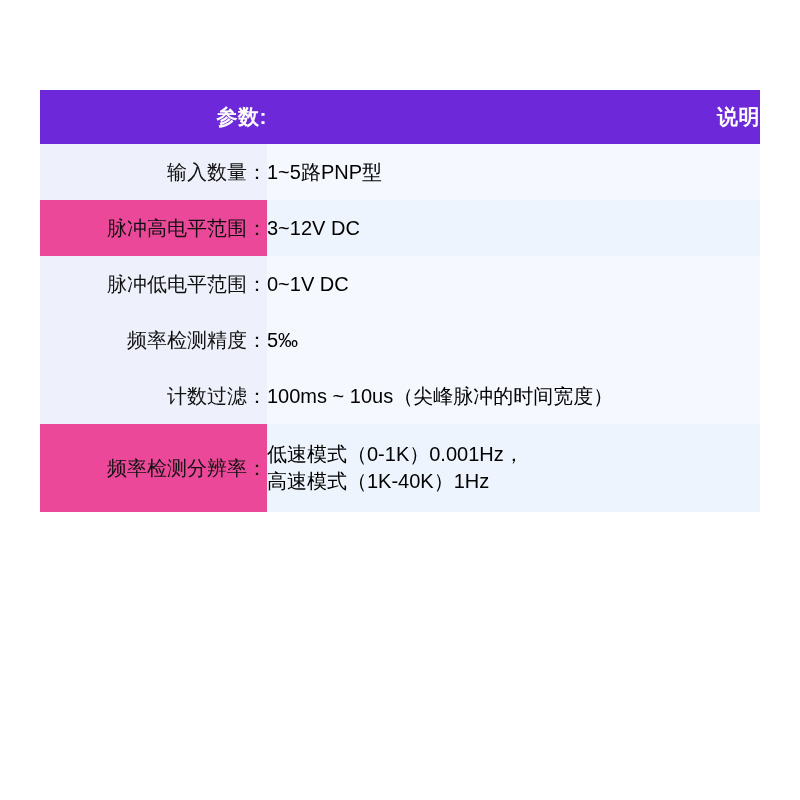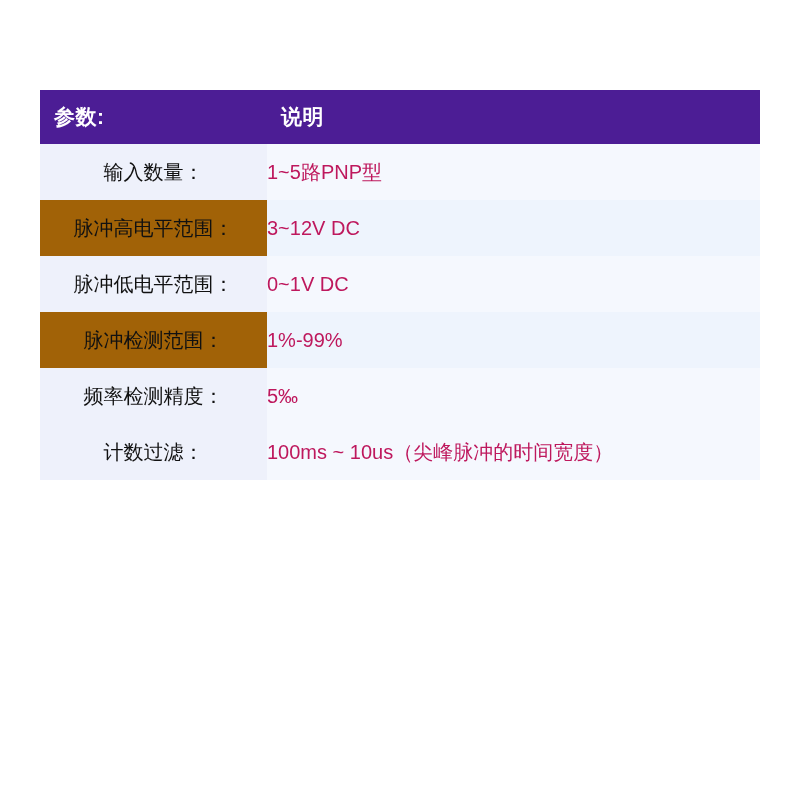--- a/index.html
+++ b/index.html
@@ -32,58 +32,58 @@
 
   table.spec th, table.spec td {
     padding: 0;
     vertical-align: middle;
     border: none;
   }
 
   
   tr.head th {
     height: 54px;
-    background: #4c1d95;
+    background: #6d28d9;
     color: #ffffff;
     font-size: 21px;
     font-weight: bold;
-    text-align: left;
+    text-align: right;
     letter-spacing: 0.5px;
   }
   tr.head th.h-label { padding-left: 14px; }
   tr.head th.h-value { padding-left: 14px; }
   .head-gap {
     
     border-left: 3px solid #ffffff;
   }
 
   
   tbody tr td {
     height: 56px;
     font-size: 20px;
-    color: #be185d;
+    color: #000000;
   }
   td.label {
     background: #eef1fb;
     color: #111111;
     padding-left: 14px;
     padding-right: 8px;
-    text-align: center;
+    text-align: right;
     border-bottom: 2px solid #ffffff;
     border-right: 3px solid #ffffff;
     white-space: nowrap;
   }
   td.value {
     background: #f5f8fe;
     padding-left: 14px;
     padding-right: 8px;
     text-align: left;
     border-bottom: 2px solid #ffffff;
   }
-  tr.alt td.label { background: #a16207; }
+  tr.alt td.label { background: #ec4899; }
   tr.alt td.value { background: #eef4fd; }
 
   tr.tall td { height: 88px; }
   .value .line { display: block; line-height: 1.35; }
   .nowrap { white-space: nowrap; }
 </style>
 </head>
 <body>
 
 <div class="sheet">
@@ -104,27 +104,30 @@
         <td class="value">1~5路PNP型</td>
       </tr>
       <tr class="alt">
         <td class="label">脉冲高电平范围：</td>
         <td class="value">3~12V DC</td>
       </tr>
       <tr>
         <td class="label">脉冲低电平范围：</td>
         <td class="value">0~1V DC</td>
       </tr>
-      <tr class="alt">
-        <td class="label">脉冲检测范围：</td>
-        <td class="value">1%-99%</td>
-      </tr>
       <tr>
         <td class="label">频率检测精度：</td>
         <td class="value">5‰</td>
       </tr>
       <tr>
         <td class="label">计数过滤：</td>
         <td class="value nowrap">100ms ~ 10us（尖峰脉冲的时间宽度）</td>
       </tr>
+      <tr class="alt tall">
+        <td class="label">频率检测分辨率：</td>
+        <td class="value">
+          <span class="line">低速模式（0-1K）0.001Hz，</span>
+          <span class="line">高速模式（1K-40K）1Hz</span>
+        </td>
+      </tr>
     </tbody>
   </table>
 </div>
 
 </body></html>

